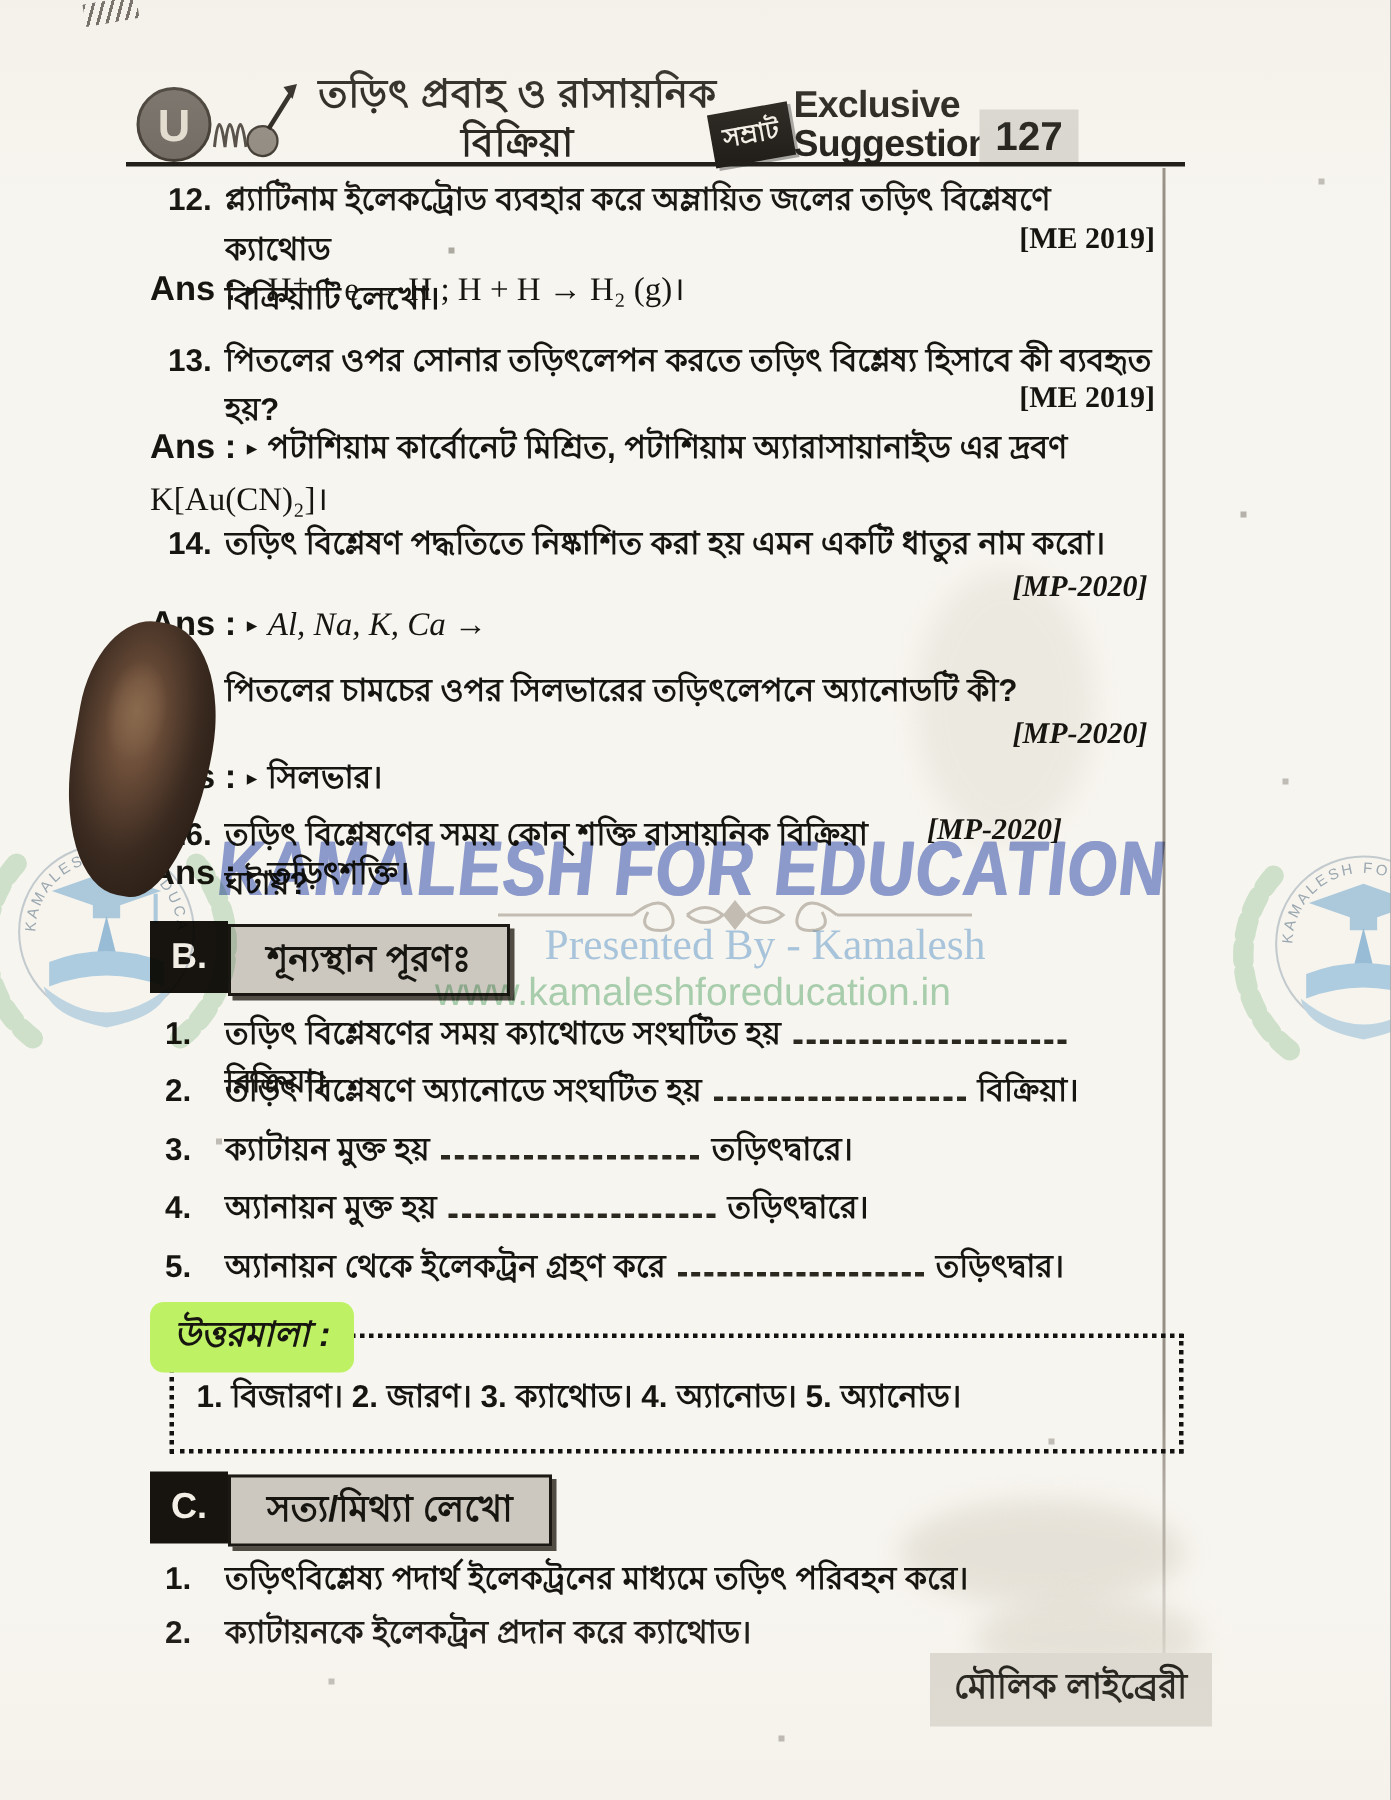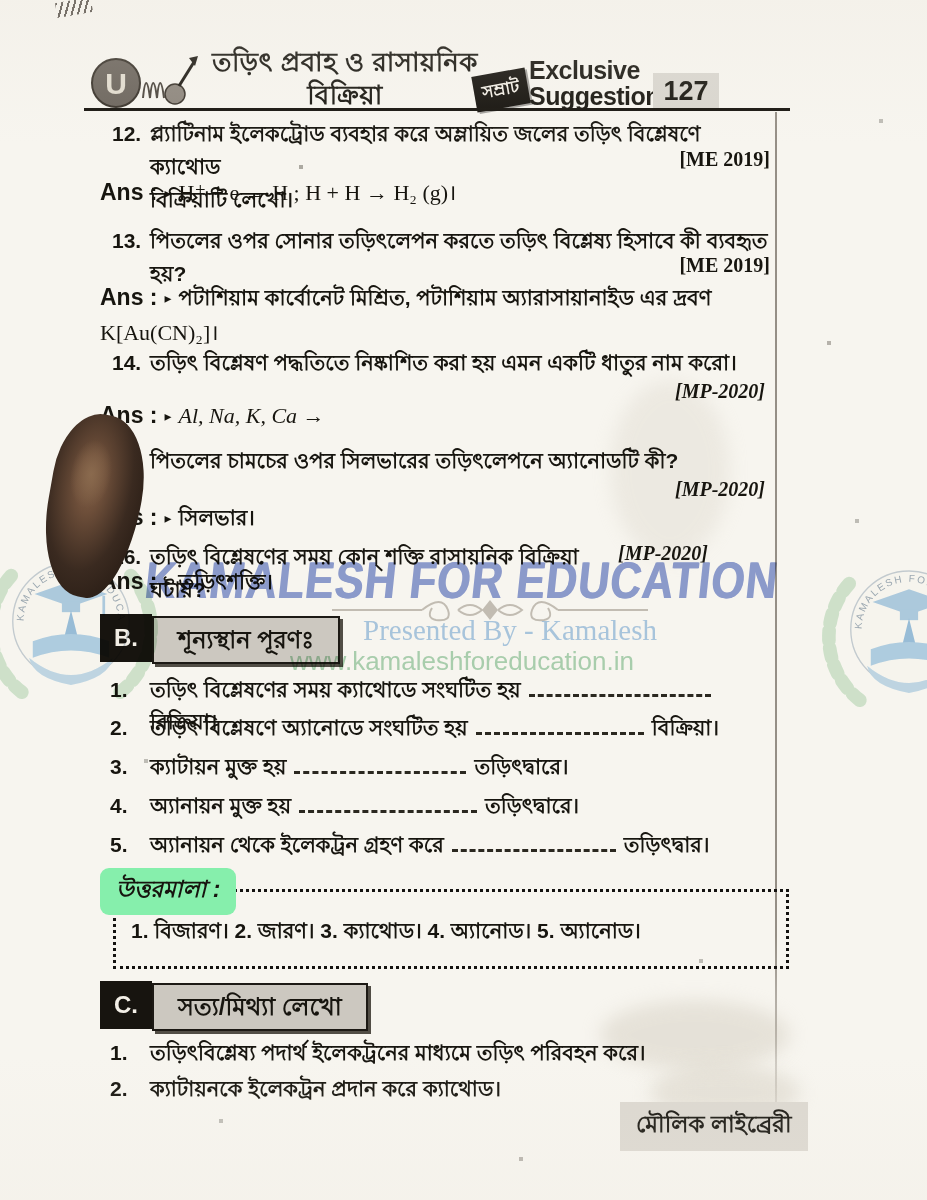--- a/index.html
+++ b/index.html
@@ -40,21 +40,21 @@
         font-weight:bold;font-size:24px;display:flex;align-items:center;justify-content:center;}
   .sec .ttl{position:absolute;left:52px;top:2px;height:44px;line-height:44px;background:#ccc8c0;
         border:2px solid #1c1914;box-shadow:3px 3px 0 rgba(25,20,12,.75);
         font-weight:bold;font-size:24px;padding:0 24px;white-space:nowrap;}
   .itm{position:absolute;left:100px;width:682px;font-weight:bold;font-size:21px;line-height:32px;}
   .itm .n{position:absolute;left:10px;}
   .itm .b{margin-left:50px;}
   .blank{display:inline-block;height:13px;border-bottom:3px dashed #2b2820;margin:0 8px;}
 
   
-  .key-badge{position:absolute;left:100px;top:868px;background:#86efac;border-radius:9px;
+  .key-badge{position:absolute;left:100px;top:868px;background:#bef264;border-radius:9px;
         padding:3px 16px 5px;font-weight:bold;font-style:italic;font-size:23px;z-index:3;}
   .key-box{position:absolute;left:113px;top:889px;width:670px;height:74px;border:3px dotted #141210;}
   .key-text{position:absolute;left:131px;top:915px;font-weight:bold;font-size:21px;}
 
   .footer-box{position:absolute;left:620px;top:1102px;background:#dcd8d0;padding:4px 16px 6px;
         font-weight:bold;font-size:23px;}
 
   
   .wm{pointer-events:none;mix-blend-mode:multiply;}
   .wm-main{position:absolute;left:148px;top:551px;font-weight:800;font-size:43px;letter-spacing:1px;

